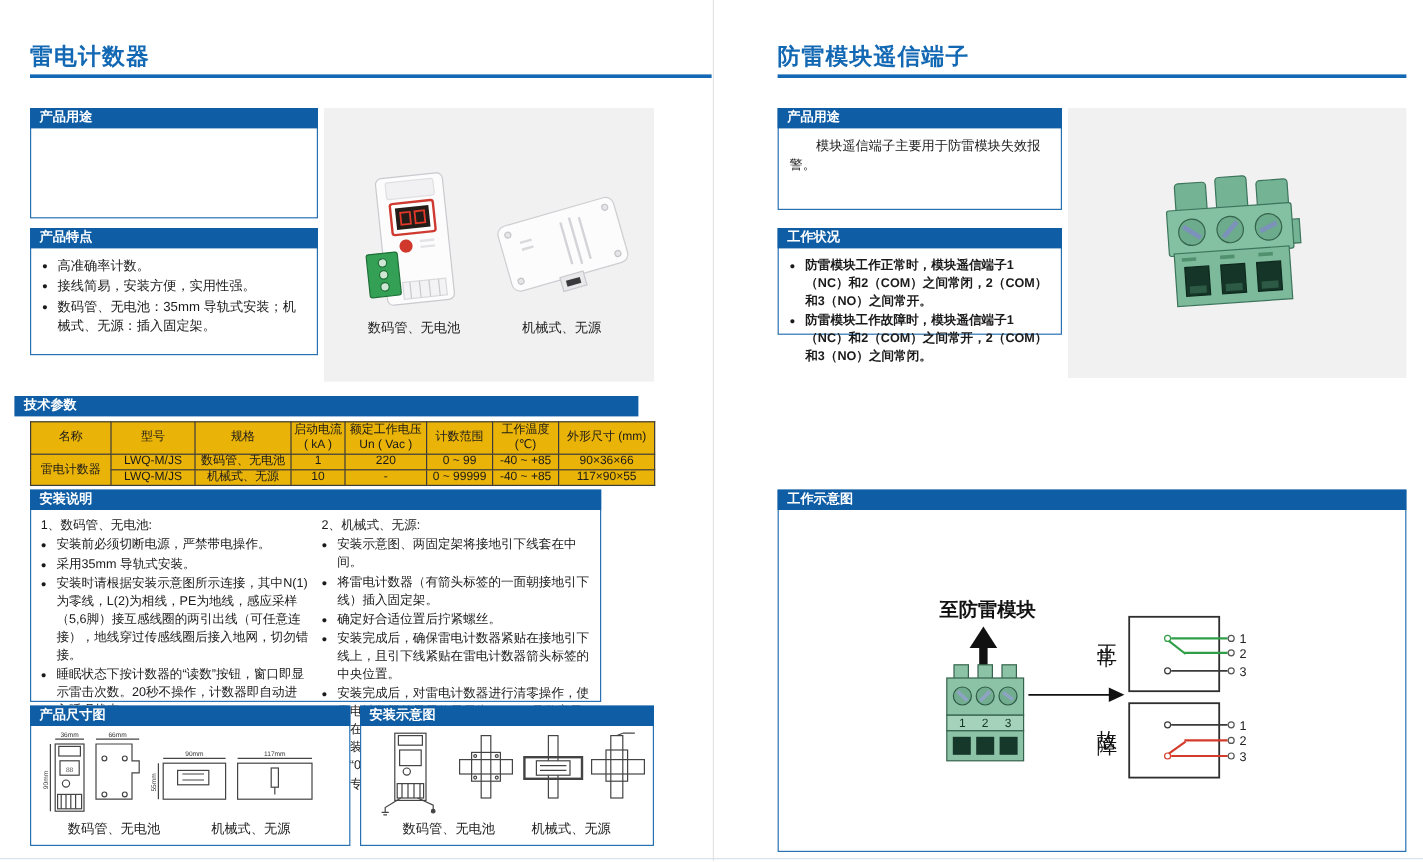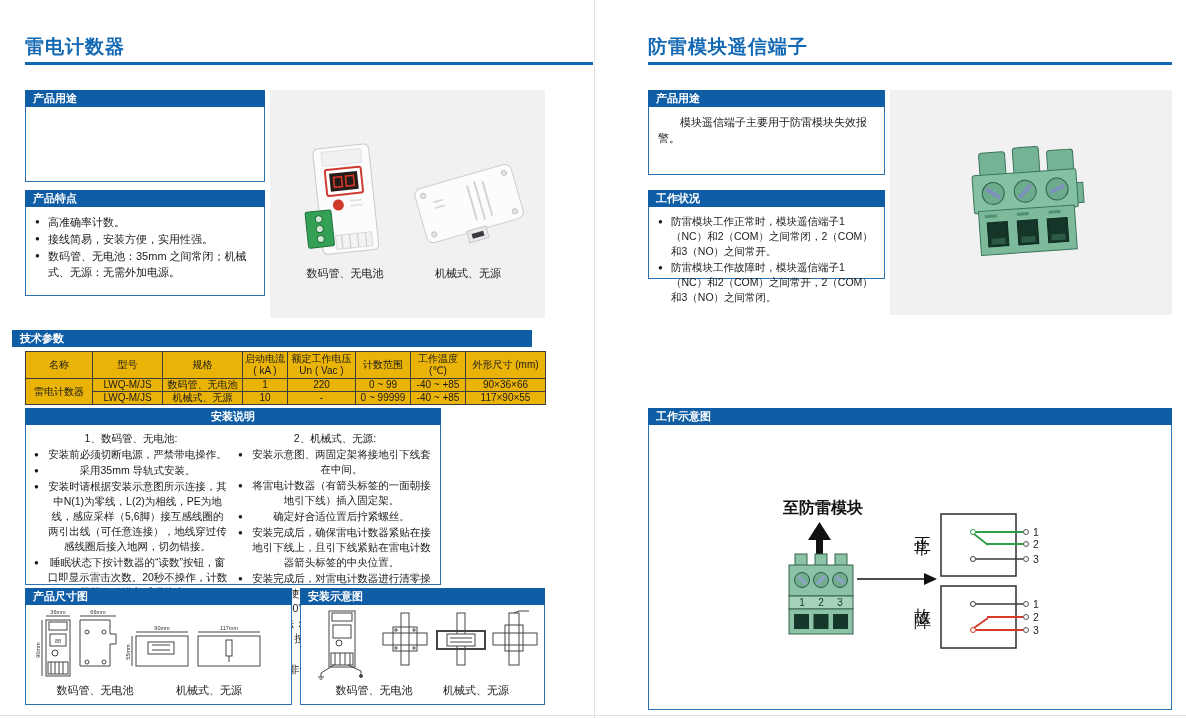--- a/index.html
+++ b/index.html
@@ -38,21 +38,21 @@
 
   <div class="panel" style="left:25px;top:90px;width:240px;height:92px;">
     <div class="panel-h">产品用途</div>
   </div>
 
   <div class="panel" style="left:25px;top:190px;width:240px;height:106px;">
     <div class="panel-h">产品特点</div>
     <div class="panel-b">
       <div class="b">高准确率计数。</div>
       <div class="b">接线简易，安装方便，实用性强。</div>
-      <div class="b">数码管、无电池：35mm 之间常闭；机械式、无源：无需外加电源。</div>
+      <div class="b">数码管、无电池：35mm 导轨式安装；机械式、无源：插入固定架。</div>
     </div>
   </div>
 
   <div class="photo" style="left:270px;top:90px;width:275px;height:228px;">
     <svg style="position:absolute;left:28px;top:52px;" width="100" height="118" viewBox="0 0 100 118">
       <g transform="rotate(-6 50 59)">
         <rect x="20" y="4" width="56" height="106" rx="5" fill="#fcfcfd" stroke="#c9cacd"></rect>
         <rect x="28" y="8" width="40" height="14" rx="2" fill="#f1f1f3" stroke="#e0e0e3"></rect>
         <rect x="30" y="26" width="36" height="26" rx="2" fill="#ffffff" stroke="#cf3a30" stroke-width="2"></rect>
         <rect x="34" y="30" width="28" height="18" fill="#241c18"></rect>
@@ -133,21 +133,21 @@
       <td>机械式、无源</td>
       <td>10</td>
       <td>-</td>
       <td>0 ~ 99999</td>
       <td>-40 ~ +85</td>
       <td>117×90×55</td>
     </tr>
   </tbody>
     </table>
 
-  <div class="panel" style="left:25px;top:408px;width:416px;height:177px;text-align:center;">
+  <div class="panel" style="left:25px;top:408px;width:476px;height:177px;">
     <div class="panel-h">安装说明</div>
     <div class="inst-cols">
       <div class="inst-col">
         <div class="num-title">1、数码管、无电池:</div>
         <div class="b">安装前必须切断电源，严禁带电操作。</div>
         <div class="b">采用35mm 导轨式安装。</div>
         <div class="b">安装时请根据安装示意图所示连接，其中N(1)为零线，L(2)为相线，PE为地线，感应采样（5,6脚）接互感线圈的两引出线（可任意连接），地线穿过传感线圈后接入地网，切勿错接。</div>
         <div class="b">睡眠状态下按计数器的“读数”按钮，窗口即显示雷击次数。20秒不操作，计数器即自动进入睡眠状态。</div>
         <div class="b">非专业人员请勿拆卸。</div>
       </div>
@@ -290,21 +290,21 @@
         <rect x="76" y="78" width="20" height="24" fill="#143527" stroke="#0e281d"></rect>
         <rect x="19" y="94" width="14" height="6" fill="#2c5a44"></rect>
         <rect x="49" y="94" width="14" height="6" fill="#2c5a44"></rect>
         <rect x="79" y="94" width="14" height="6" fill="#2c5a44"></rect>
       </g>
     </svg>
   </div>
 
   <div class="panel" style="left:648px;top:190px;width:237px;height:89px;">
     <div class="panel-h">工作状况</div>
-    <div class="panel-b" style="font-size:10.5px;line-height:15px;">
+    <div class="panel-b" style="font-size:10.5px;line-height:15px;font-weight:bold;">
       <div class="b">防雷模块工作正常时，模块遥信端子1（NC）和2（COM）之间常闭，2（COM）和3（NO）之间常开。</div>
       <div class="b">防雷模块工作故障时，模块遥信端子1（NC）和2（COM）之间常开，2（COM）和3（NO）之间常闭。</div>
     </div>
   </div>
 
   <div class="panel" style="left:648px;top:408px;width:524px;height:302px;">
     <div class="panel-h">工作示意图</div>
 
     <svg style="position:absolute;left:92px;top:80px;" width="340" height="210" viewBox="0 0 340 210">
       <text x="82" y="24" text-anchor="middle" font-size="16" font-weight="bold" fill="#111">至防雷模块</text>

